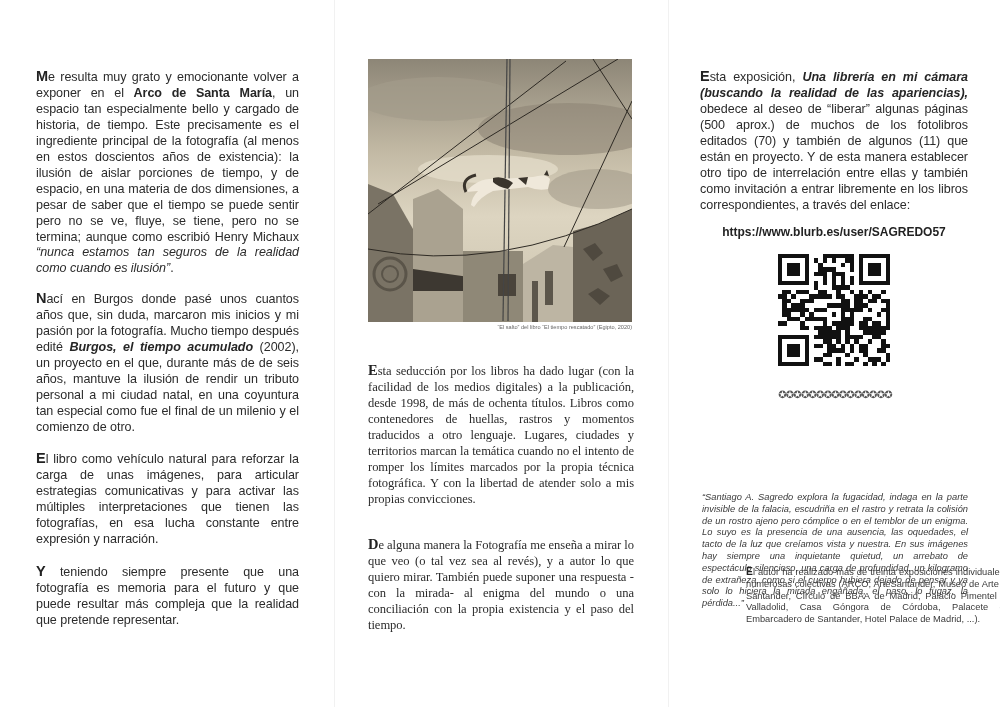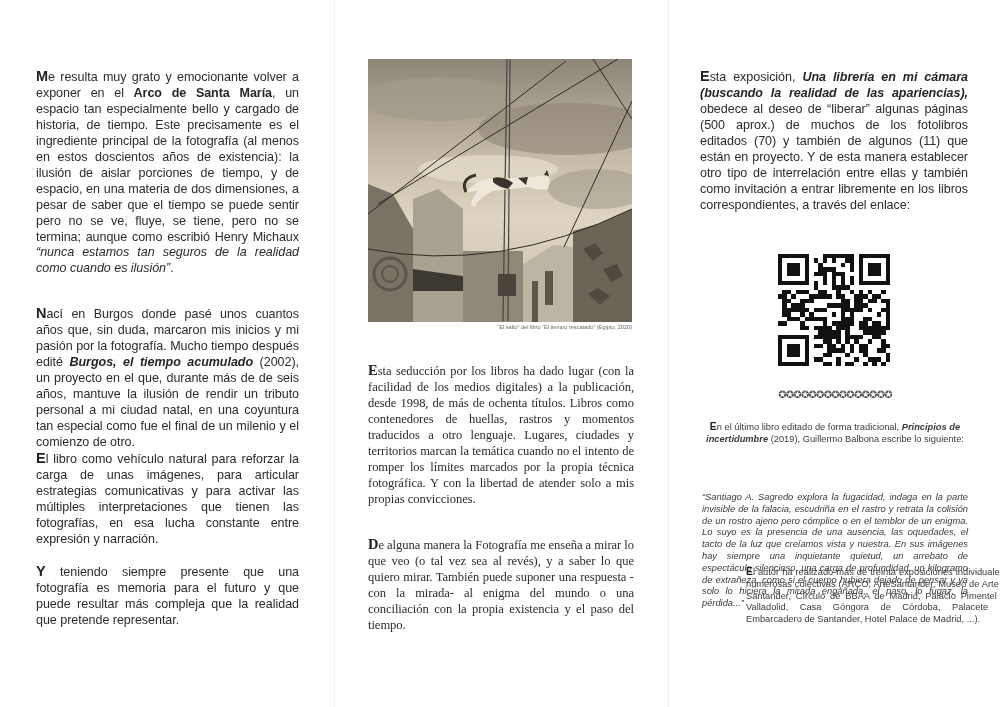--- a/index.html
+++ b/index.html
@@ -15,21 +15,21 @@
     .fold.f2 { left: 668px; }
 
     .para { position: absolute; font-size: 12.55px; line-height: 15.95px; text-align: justify; color: #2b2b2b; letter-spacing: -0.05px; }
     .para .cap { font-weight: bold; font-size: 14.5px; color: #222; }
     .para b { font-weight: bold; color: #262626; }
     .para i { font-style: italic; }
     .para b i, .para i b { font-weight: bold; font-style: italic; }
 
     .p1 .para { left: 36px; width: 263px; }
     #p1a { top: 69px; }
-    #p1b { top: 306px; }
+    #p1b { top: 291px; }
     #p1c { top: 451px; }
     #p1d { top: 564px; }
 
     .photo { position: absolute; left: 34px; top: 59px; width: 264px; height: 263px; overflow: hidden; background: #c9c2b0; }
     .photo svg { display: block; width: 100%; height: 100%; }
     .caption { position: absolute; left: 34px; top: 324px; width: 264px; text-align: right; font-size: 5.6px; color: #666; }
 
     .p2 .para { left: 34px; width: 266px; font-family: Liberation Serif, serif; }
     #p2a { top: 363px; }
     #p2b { top: 537px; }
@@ -117,26 +117,27 @@
         <path d="M150 119 L160 118 L158 126 Z" fill="#3a342c"></path>
         <path d="M98 133 Q 92 120 108 116" stroke="#3a342c" stroke-width="3" fill="none"></path>
         <path d="M176 116 l3 -5 l2 6 z" fill="#3a342c"></path>
       </g>
     </svg>
   </div>
   <div class="caption">“El salto” del libro “El tiempo rescatado” (Egipto, 2020)</div>
 
   <p class="para" id="p2a"><span class="cap">E</span><span>sta seducción por los libros ha dado lugar (con la facilidad de los medios digitales) a la publicación, desde 1998, de más de ochenta títulos. Libros como contenedores de huellas, rastros y momentos traducidos a otro lenguaje. Lugares, ciudades y territorios marcan la temática cuando no el intento de romper los límites marcados por la propia técnica fotográfica. Y con la libertad de atender solo a mis propias convicciones.</span></p>
 
-  <p class="para" id="p2b"><span class="cap">D</span><span>e alguna manera la Fotografía me enseña a mirar lo que veo (o tal vez sea al revés), y a saber lo que quiero mirar. También puede suponer una respuesta -con la mirada- al enigma del mundo o una conciliación con la propia existencia y el paso del tiempo.</span></p>
+  <p class="para" id="p2b"><span class="cap">D</span><span>e alguna manera la Fotografía me enseña a mirar lo que veo (o tal vez sea al revés), y a autor lo que quiero mirar. También puede suponer una respuesta -con la mirada- al enigma del mundo o una conciliación con la propia existencia y el paso del tiempo.</span></p>
 </section>
 
 <section class="panel p3">
   <p class="para" id="p3a"><span class="cap">E</span><span>sta exposición, </span><b><i>Una librería en mi cámara (buscando la realidad de las apariencias),</i></b><span> obedece al deseo de “liberar” algunas páginas (500 aprox.) de muchos de los fotolibros editados (70) y también de algunos (11) que están en proyecto. Y de esta manera establecer otro tipo de interrelación entre ellas y también como invitación a entrar libremente en los libros correspondientes, a través del enlace:</span></p>
 
+  <div class="link">https://www.blurb.es/user/SAGREDO57</div>
 
   <div class="qr">
     <svg viewBox="0 0 25 25" shape-rendering="crispEdges" id="qr-svg">
         <rect x="0" y="0" width="1" height="1" fill="#111"></rect>
         <rect x="1" y="0" width="1" height="1" fill="#111"></rect>
         <rect x="2" y="0" width="1" height="1" fill="#111"></rect>
         <rect x="3" y="0" width="1" height="1" fill="#111"></rect>
         <rect x="4" y="0" width="1" height="1" fill="#111"></rect>
         <rect x="5" y="0" width="1" height="1" fill="#111"></rect>
         <rect x="6" y="0" width="1" height="1" fill="#111"></rect>
@@ -463,19 +464,18 @@
         <rect x="15" y="24" width="1" height="1" fill="#111"></rect>
         <rect x="16" y="24" width="1" height="1" fill="#111"></rect>
         <rect x="19" y="24" width="1" height="1" fill="#111"></rect>
         <rect x="21" y="24" width="1" height="1" fill="#111"></rect>
         <rect x="23" y="24" width="1" height="1" fill="#111"></rect>
       </svg>
   </div>
 
   <div class="ornament">✪✪✪✪✪✪✪✪✪✪✪✪✪✪✪</div>
 
-  <p class="small" id="p3b"><span class="cap">E</span><span>n el último libro editado de forma tradicional, </span><b><i>Principios de incertidumbre</i></b><span> (2019), Guillermo Balbona escribe lo siguiente:</span></p>
 
   <p class="small" id="p3c">“Santiago A. Sagredo explora la fugacidad, indaga en la parte invisible de la falacia, escudriña en el rastro y retrata la colisión de un rostro ajeno pero cómplice o en el temblor de un enigma. Lo suyo es la presencia de una ausencia, las oquedades, el tacto de la luz que creíamos vista y nuestra. En sus imágenes hay siempre una inquietante quietud, un arrebato de espectáculo silencioso, una carga de profundidad, un kilogramo de extrañeza, como si el cuerpo hubiera dejado de pensar y ya solo lo hiciera la mirada engañada, el paso, lo fugaz, la pérdida...”</p>
 
   <p class="small" id="p3d"><span class="cap">E</span><span>l autor ha realizado más de treinta exposiciones individuales y numerosas colectivas (ARCO, ArteSantander, Museo de Arte de Santander, Círculo de BBAA de Madrid, Palacio Pimentel de Valladolid, Casa Góngora de Córdoba, Palacete del Embarcadero de Santander, Hotel Palace de Madrid, ...).</span></p>
 
 </section>
 
 </body></html>

